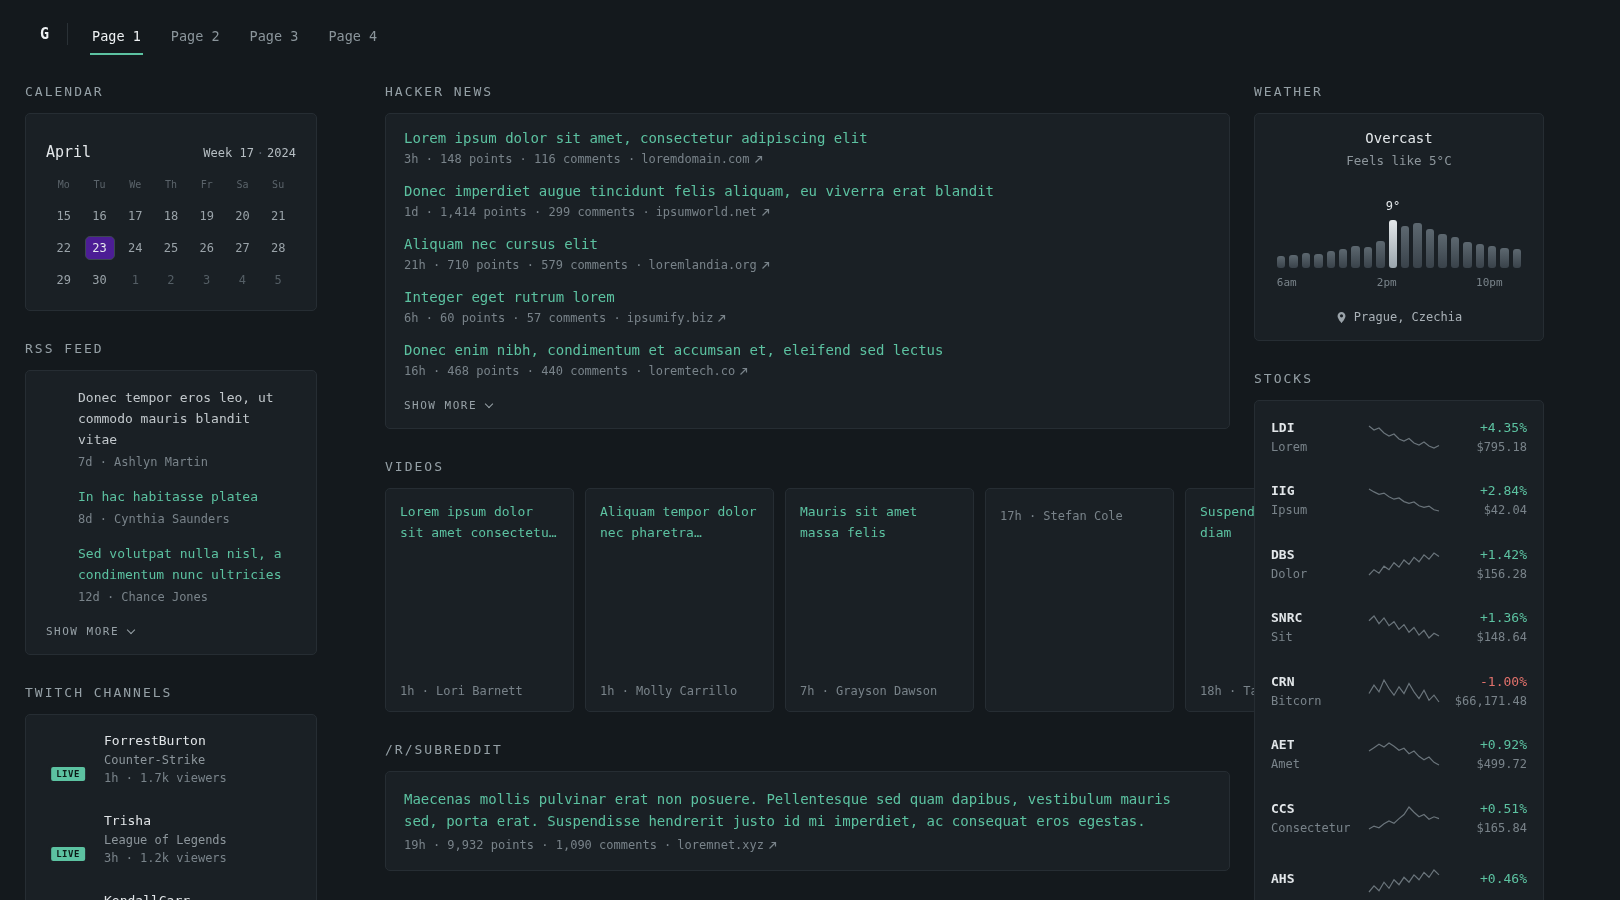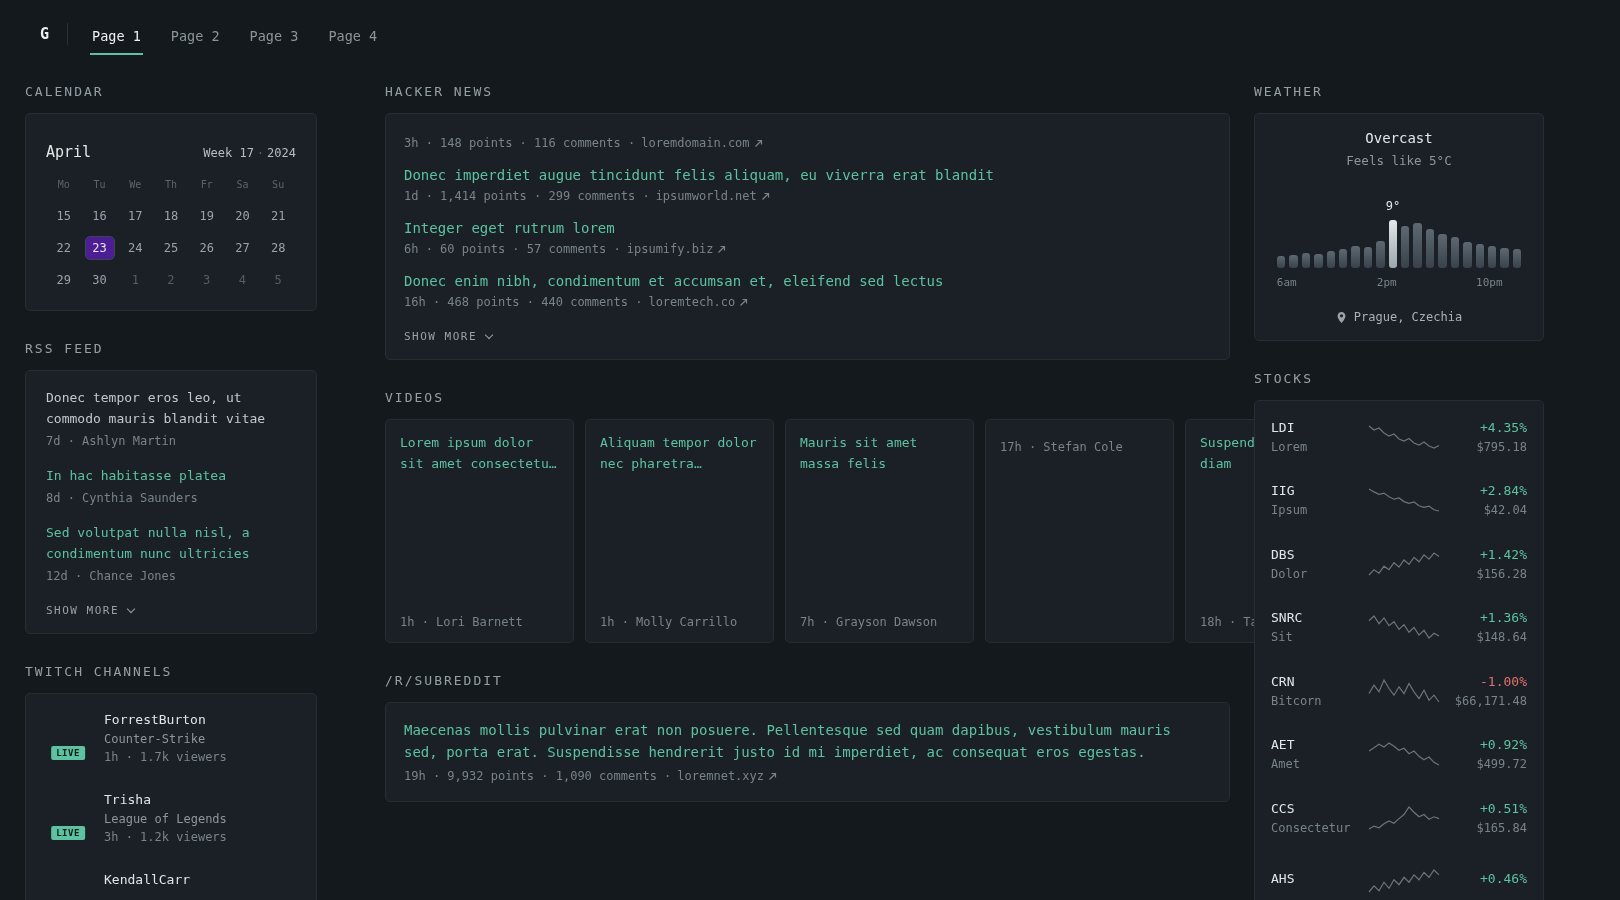--- a/index.html
+++ b/index.html
@@ -40,21 +40,21 @@
   .cal-grid { display:grid; grid-template-columns:repeat(7,1fr); text-align:center; }
   .cal-dows { margin-bottom:14px; }
   .cal-dow { font-size:10px; color:#5b646b; }
   .cal-days { row-gap:8px; }
   .cal-day { font-size:12px; color:#9aa3a9; width:30px; height:24px; line-height:24px; margin:0 auto; }
   .cal-day.dim { color:#545e65; }
   .cal-day.selected { background:#4c1d95; border:1px solid #3c4650; border-radius:5px; line-height:22px; color:#e6e9ec; }
 
   
   .rss-card { padding:16px 20px 14px; }
-  .rss-item { margin-bottom:17px; }
+  .rss-item { margin-bottom:17px;margin-left:32px; }
   .rss-headline { display:block; font-size:13px; line-height:21px; color:var(--teal); }
   .rss-headline.read { color:#c2c8cc; }
   .rss-meta { font-size:12px; color:var(--faint); margin-top:5px; }
   .show-more { display:flex; align-items:center; gap:9px; font-size:11px; letter-spacing:1.5px; color:#97a1a7; padding:4px 0 2px; }
   .chev { width:6px; height:6px; border-right:1.5px solid #97a1a7; border-bottom:1.5px solid #97a1a7; transform:rotate(45deg); margin-top:-4px; }
 
   
   .twitch-card { padding:16px 20px; }
   .tw-row { display:flex; gap:14px; margin-bottom:26px; }
   .tw-row:last-child { margin-bottom:0; }
@@ -113,21 +113,21 @@
   .w-bar.hl { background:linear-gradient(180deg,#e4e8ea,#9aa5ad); }
   .w-temp-label { position:absolute; transform:translateX(-50%); font-size:12px; color:#e3e7ea; }
   .w-times { position:relative; height:16px; margin:0 4px; }
   .w-time { position:absolute; transform:translateX(-50%); font-size:11px; color:var(--faint); }
   .w-loc { display:flex; align-items:center; justify-content:center; gap:7px; margin-top:18px; font-size:12px; color:#a9b1b7; }
 
   
   .stocks-card { padding:4px 16px; }
   .stock-row { display:flex; align-items:center; height:63.5px; }
   .stock-left { width:96px; }
-  .stock-sym { font-size:13px; font-weight:normal; color:#e2e6e9; }
+  .stock-sym { font-size:13px; font-weight:bold; color:#e2e6e9; }
   .stock-name { font-size:12px; color:var(--faint); margin-top:5px; }
   .stock-spark { width:74px; height:26px; flex:none; margin-right:12px; }
   .stock-right { flex:1; text-align:right; }
   .stock-change { font-size:13px; }
   .stock-row.up .stock-change { color:var(--teal); }
   .stock-row.down .stock-change { color:var(--red); }
   .stock-price { font-size:12px; color:var(--faint); margin-top:5px; }
 </style>
 </head>
 <body>
@@ -267,20 +267,21 @@
   </div>
 
   <div class="col-mid" data-interactable="false">
 
     <section class="widget">
       <h2 class="widget-title" data-interactable="false">HACKER NEWS</h2>
       <div class="card hn-card" data-interactable="false">
         <div data-interactable="false">
 
             <article class="hn-item" data-interactable="false">
+              <a class="hn-title" data-interactable="true">Lorem ipsum dolor sit amet, consectetur adipiscing elit</a>
               <div class="hn-meta" data-interactable="false">
                 <span data-interactable="false">3h · 148 points · 116 comments ·</span>
                 <a class="domain" data-interactable="true">
                   <span data-interactable="false">loremdomain.com</span>
                   <svg class="ext" width="9" height="9" viewBox="0 0 9 9" data-interactable="false">
                     <path d="M1.5 7.5L7.5 1.5M3.5 1.5h4v4" fill="none" stroke="#79838a" stroke-width="1.2"></path>
                   </svg>
                 </a>
               </div>
             </article>
@@ -291,20 +292,32 @@
                 <span data-interactable="false">1d · 1,414 points · 299 comments ·</span>
                 <a class="domain" data-interactable="true">
                   <span data-interactable="false">ipsumworld.net</span>
                   <svg class="ext" width="9" height="9" viewBox="0 0 9 9" data-interactable="false">
                     <path d="M1.5 7.5L7.5 1.5M3.5 1.5h4v4" fill="none" stroke="#79838a" stroke-width="1.2"></path>
                   </svg>
                 </a>
               </div>
             </article>
 
+            <article class="hn-item" data-interactable="false">
+              <a class="hn-title" data-interactable="true">Aliquam nec cursus elit</a>
+              <div class="hn-meta" data-interactable="false">
+                <span data-interactable="false">21h · 710 points · 579 comments ·</span>
+                <a class="domain" data-interactable="true">
+                  <span data-interactable="false">loremlandia.org</span>
+                  <svg class="ext" width="9" height="9" viewBox="0 0 9 9" data-interactable="false">
+                    <path d="M1.5 7.5L7.5 1.5M3.5 1.5h4v4" fill="none" stroke="#79838a" stroke-width="1.2"></path>
+                  </svg>
+                </a>
+              </div>
+            </article>
 
             <article class="hn-item" data-interactable="false">
               <a class="hn-title" data-interactable="true">Integer eget rutrum lorem</a>
               <div class="hn-meta" data-interactable="false">
                 <span data-interactable="false">6h · 60 points · 57 comments ·</span>
                 <a class="domain" data-interactable="true">
                   <span data-interactable="false">ipsumify.biz</span>
                   <svg class="ext" width="9" height="9" viewBox="0 0 9 9" data-interactable="false">
                     <path d="M1.5 7.5L7.5 1.5M3.5 1.5h4v4" fill="none" stroke="#79838a" stroke-width="1.2"></path>
                   </svg>

